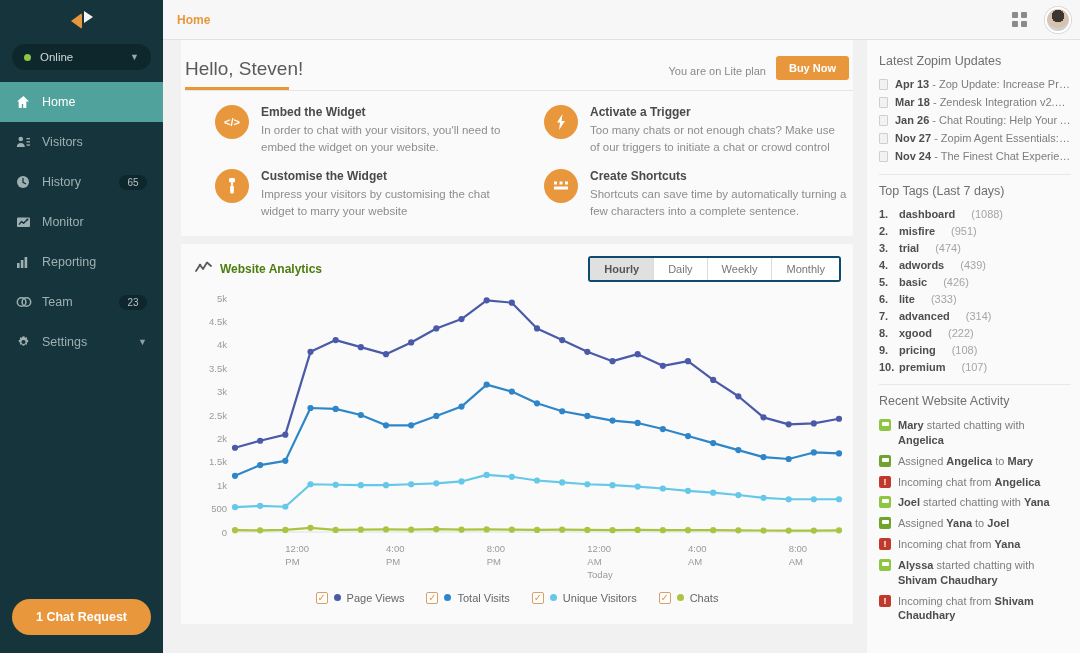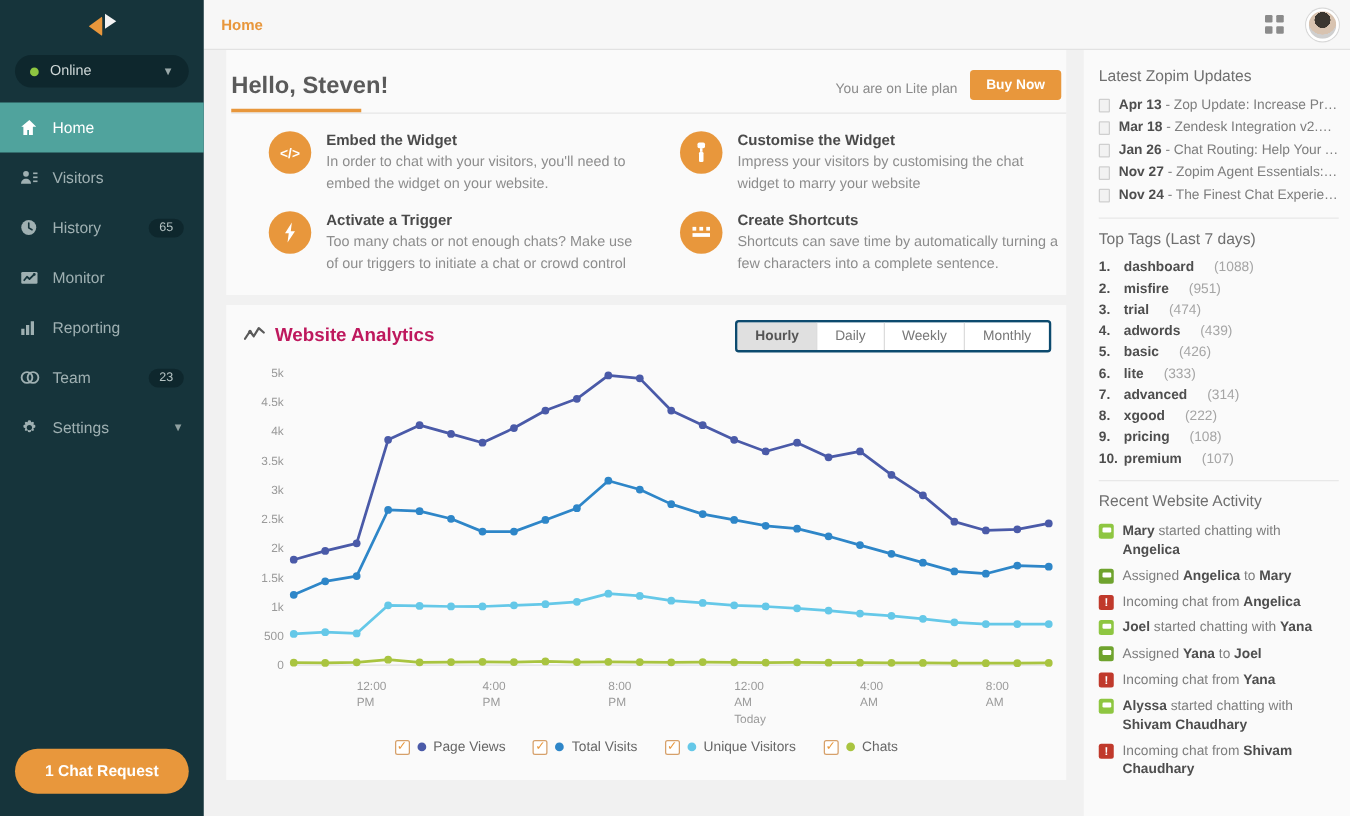--- a/index.html
+++ b/index.html
@@ -104,21 +104,21 @@
     border: 2px solid #ffffff; box-shadow: 0 0 0 1px #d8d8d8;
     cursor: pointer; overflow: hidden;
   }
 
   #content { flex: 1; display: flex; overflow: hidden; }
   #center { flex: 1; padding: 0 14px 0 18px; overflow: hidden; }
 
   
   .panel { background: #fafafa; }
   .greet-row { display: flex; align-items: flex-end; padding: 16px 4px 0 4px; }
-  .greet-title { font-size: 19px; color: #5a5a5a; font-weight: bold; }
+  .greet-title { font-size: 19px; color: #5a5a5a; font-weight: normal; }
   .greet-spacer { flex: 1; }
   .plan-text { font-size: 11px; color: #8a8a8a; margin-right: 10px; padding-bottom: 3px; }
   .buy-btn {
     background: #e8973c; color: #fff; border: none;
     font-family: "Liberation Sans", sans-serif;
     font-size: 11px; font-weight: bold;
     padding: 6px 13px; border-radius: 3px; cursor: pointer;
   }
   .greet-rule { height: 3px; background: #e8973c; width: 104px; margin: 7px 0 0 4px; }
   .greet-rule-rest { height: 1px; background: #e6e6e6; margin: 0 0 0 4px; }
@@ -134,21 +134,21 @@
     background: #e8973c; flex: 0 0 34px;
     display: flex; align-items: center; justify-content: center;
     color: #fff; font-size: 13px; font-weight: bold;
   }
   .f-title { font-size: 12px; color: #4a4a4a; font-weight: bold; margin-bottom: 3px; }
   .f-desc { font-size: 11.5px; color: #8d8d8d; line-height: 1.45; }
 
   
   #chart-panel { background: #fafafa; margin-top: 8px; padding: 12px 6px 4px 6px; height: 380px; position: relative; }
   .chart-head { display: flex; align-items: center; padding: 0 6px 0 8px; }
-  .chart-title { font-size: 15px; color: #be185d; font-weight: bold; margin-left: 8px; }
+  .chart-title { font-size: 12px; color: #4d7c0f; font-weight: bold; margin-left: 8px; }
   .chart-head .spacer { flex: 1; }
   .tabs { display: flex; border: 2px solid #0c4a6e; border-radius: 3px; overflow: hidden; }
   .tab {
     padding: 5px 14px; font-size: 11px; color: #777;
     background: #fff; border-right: 1px solid #dcdcdc; cursor: pointer;
   }
   .tab:last-child { border-right: none; }
   .tab.active { background: #e0e0e0; color: #555; font-weight: bold; }
 
   .plot-wrap { position: relative; height: 300px; margin-top: 8px; }
@@ -317,39 +317,39 @@
                 </svg>
               </div>
               <div>
                 <div class="f-title">Embed the Widget</div>
                 <div class="f-desc">In order to chat with your visitors, you'll need to embed the widget on your website.</div>
               </div>
             </div>
             <div class="feature">
               <div class="f-ico">
                 <svg width="14" height="18" viewBox="0 0 14 18">
+                  <path d="M8.5 1 3 9.5h3L5 17l6-9H7.6z" fill="#fff"></path>
+                </svg>
+              </div>
+              <div>
+                <div class="f-title">Activate a Trigger</div>
+                <div class="f-desc">Too many chats or not enough chats? Make use of our triggers to initiate a chat or crowd control</div>
+              </div>
+            </div>
+            <div class="feature">
+              <div class="f-ico">
+                <svg width="14" height="18" viewBox="0 0 14 18">
                   <rect x="4" y="1" width="6" height="4.5" rx="1.4" fill="#fff"></rect>
                   <rect x="6" y="5.5" width="2" height="3" fill="#fff"></rect>
                   <rect x="5.2" y="8.5" width="3.6" height="8" rx="1" fill="#fff"></rect>
                 </svg>
               </div>
               <div>
                 <div class="f-title">Customise the Widget</div>
                 <div class="f-desc">Impress your visitors by customising the chat widget to marry your website</div>
-              </div>
-            </div>
-            <div class="feature">
-              <div class="f-ico">
-                <svg width="14" height="18" viewBox="0 0 14 18">
-                  <path d="M8.5 1 3 9.5h3L5 17l6-9H7.6z" fill="#fff"></path>
-                </svg>
-              </div>
-              <div>
-                <div class="f-title">Activate a Trigger</div>
-                <div class="f-desc">Too many chats or not enough chats? Make use of our triggers to initiate a chat or crowd control</div>
               </div>
             </div>
             <div class="feature">
               <div class="f-ico">
                 <svg width="20" height="14" viewBox="0 0 20 14">
                   <rect x="3" y="2.5" width="3" height="3" fill="#fff"></rect>
                   <rect x="8.5" y="2.5" width="3" height="3" fill="#fff"></rect>
                   <rect x="14" y="2.5" width="3" height="3" fill="#fff"></rect>
                   <rect x="3" y="7.5" width="14" height="3" fill="#fff"></rect>
                 </svg>

